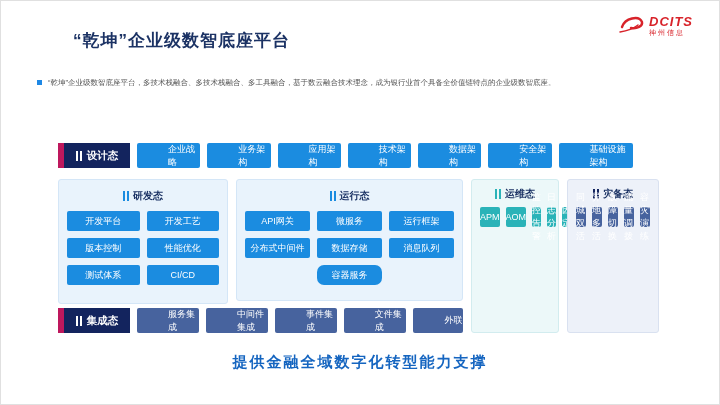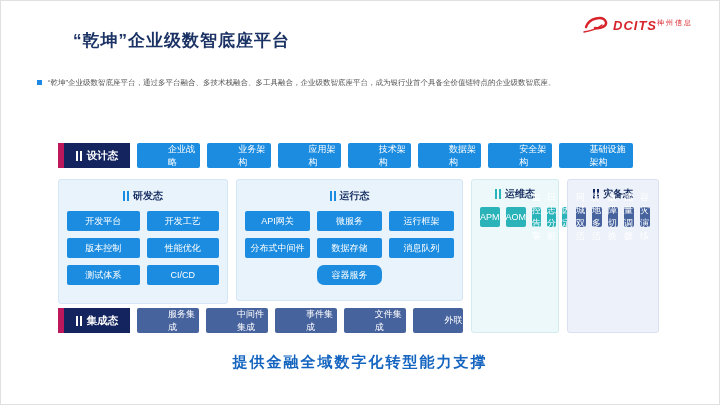--- a/index.html
+++ b/index.html
@@ -5,21 +5,21 @@
   * { margin:0; padding:0; box-sizing:border-box; }
   html,body { background:#e9e9e9; }
   body { font-family:"Liberation Sans", sans-serif; }
   .slide { position:relative; width:720px; height:405px; background:#ffffff;
            border:1px solid #e0e0e0; margin:0 auto; overflow:hidden; }
 
   .title { position:absolute; left:40px; top:28px; font-size:17px; font-weight:bold;
            color:#1b3264; letter-spacing:1px;margin-left:32px; }
 
   .logo { position:absolute; right:26px; top:12px; display:flex; align-items:center; gap:4px; }
-  .logo-text { display:flex; flex-direction:row; line-height:1.1; }
+  .logo-text { display:flex; flex-direction:column; line-height:1.1; }
   .logo-brand { color:#d8232a; font-weight:bold; font-style:italic; font-size:13px; letter-spacing:1px; }
   .logo-company { color:#d8232a; font-size:7px; letter-spacing:2px; }
 
   .subtitle-row { position:absolute; left:36px; top:76px; width:620px; display:flex; align-items:flex-start; gap:6px; }
   .bullet-sq { width:5px; height:5px; background:#1e88e5; margin-top:3px; flex:0 0 aupx; }
   .subtitle { font-size:7.5px; color:#555; line-height:1.5; }
 
   .bars { display:inline-block; width:6px; height:10px;
           background:linear-gradient(90deg, currentColor 0 2px, transparent 2px 4px, currentColor 4px 6px); }
 
@@ -72,21 +72,21 @@
       </svg>
     </span>
     <span class="logo-text">
       <span class="logo-brand">DCITS</span>
       <span class="logo-company">神州信息</span>
     </span>
   </div>
 
   <div class="subtitle-row">
     <span class="bullet-sq"></span>
-    <span class="subtitle">“乾坤”企业级数智底座平台，通过多平台融合、多技术栈融合、多工具融合，企业级数智底座平台，成为银行业首个具备全价值链特点的企业级数智底座。</span>
+    <span class="subtitle">“乾坤”企业级数智底座平台，多技术栈融合、多技术栈融合、多工具融合，基于数云融合技术理念，成为银行业首个具备全价值链特点的企业级数智底座。</span>
   </div>
 
   <div class="hrow" style="left:57px; top:142px; width:575px;">
     <div class="row-label">
       <span class="bars" style="color:#fff"></span>
       <span>设计态</span>
     </div>
     <div class="row-btn">企业战略</div>
     <div class="row-btn">业务架构</div>
     <div class="row-btn">应用架构</div>

